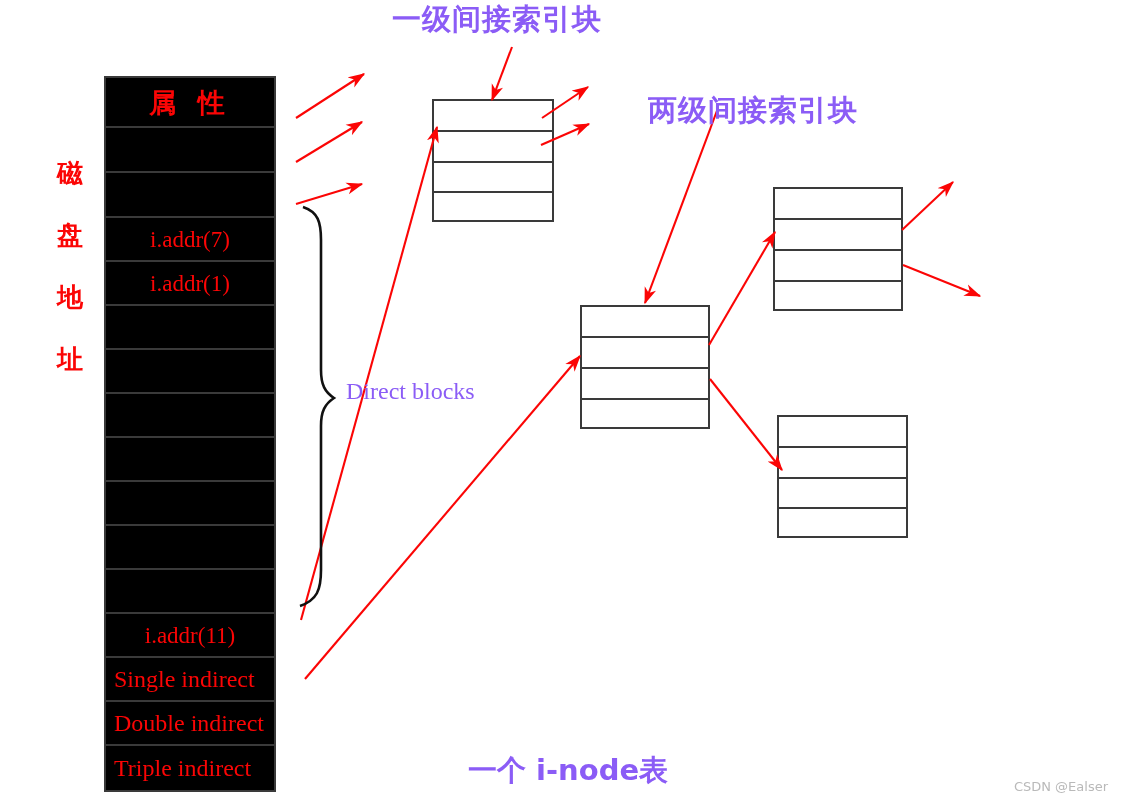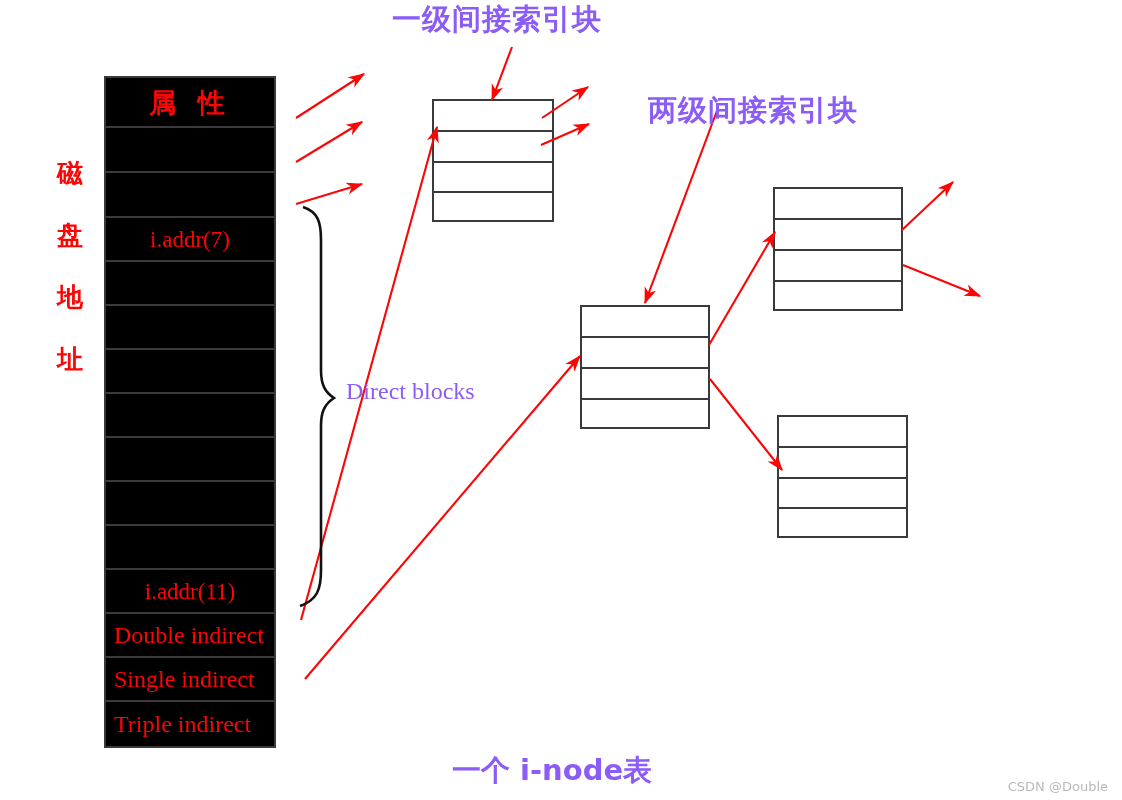--- a/index.html
+++ b/index.html
@@ -102,21 +102,21 @@
     line-height: 1;
   }
   .lbl.cjk {
     font-family: "DejaVu Sans", "Liberation Sans", sans-serif;
     font-weight: bold;
   }
   #lbl-first-level  { left: 392px; top: 5px;   font-size: 29px; letter-spacing: 1px; }
   #lbl-second-level { left: 648px; top: 57px;  font-size: 29px; letter-spacing: 1px; margin-top: 39px; }
   #lbl-direct       { left: 346px; top: 379px; font-size: 24px;
                       font-family: "Liberation Serif", serif; }
-  #lbl-caption      { left: 452px; top: 756px; font-size: 29px; }
+  #lbl-caption      { left: 468px; top: 756px; font-size: 29px; }
   #lbl-caption .mono {
     font-family: "DejaVu Sans", "Liberation Sans", sans-serif;
     font-weight: bold;
   }
 
   
   #watermark {
     position: absolute;
     right: 14px;
     bottom: 6px;
@@ -136,30 +136,31 @@
     <span>盘</span>
     <span>地</span>
     <span>址</span>
   </div>
 
   <div class="inode-table">
     <div class="inode-row h-attr">属 性</div>
     <div class="inode-row h-tall"></div>
     <div class="inode-row h-tall"></div>
     <div class="inode-row h-norm">i.addr(7)</div>
+    <div class="inode-row h-norm">i.addr(1)</div>
     <div class="inode-row h-norm"></div>
     <div class="inode-row h-norm"></div>
     <div class="inode-row h-norm"></div>
     <div class="inode-row h-norm"></div>
     <div class="inode-row h-norm"></div>
     <div class="inode-row h-norm"></div>
     <div class="inode-row h-norm"></div>
     <div class="inode-row h-norm">i.addr(11)</div>
+    <div class="inode-row h-ind">Single indirect</div>
     <div class="inode-row h-ind">Double indirect</div>
-    <div class="inode-row h-ind">Single indirect</div>
     <div class="inode-row h-ind">Triple indirect</div>
   </div>
 
   <div class="blk" id="blk-single">
     <div class="brow"></div>
     <div class="brow"></div>
     <div class="brow"></div>
     <div class="brow"></div>
   </div>
 
@@ -221,15 +222,15 @@
              C325,404 321,411 321,426
              L321,570 C321,590 317,600 300,606"></path>
   </svg>
 
   <div class="lbl cjk" id="lbl-first-level">一级间接索引块</div>
   <div class="lbl cjk" id="lbl-second-level">两级间接索引块</div>
   <div class="lbl" id="lbl-direct">Direct blocks</div>
 
   <div class="lbl cjk" id="lbl-caption"><span>一个 </span><span class="mono">i-node</span><span>表</span></div>
 
-  <div id="watermark">CSDN @Double</div>
+  <div id="watermark">CSDN @Ealser</div>
 
 </div>
 
 </body></html>

